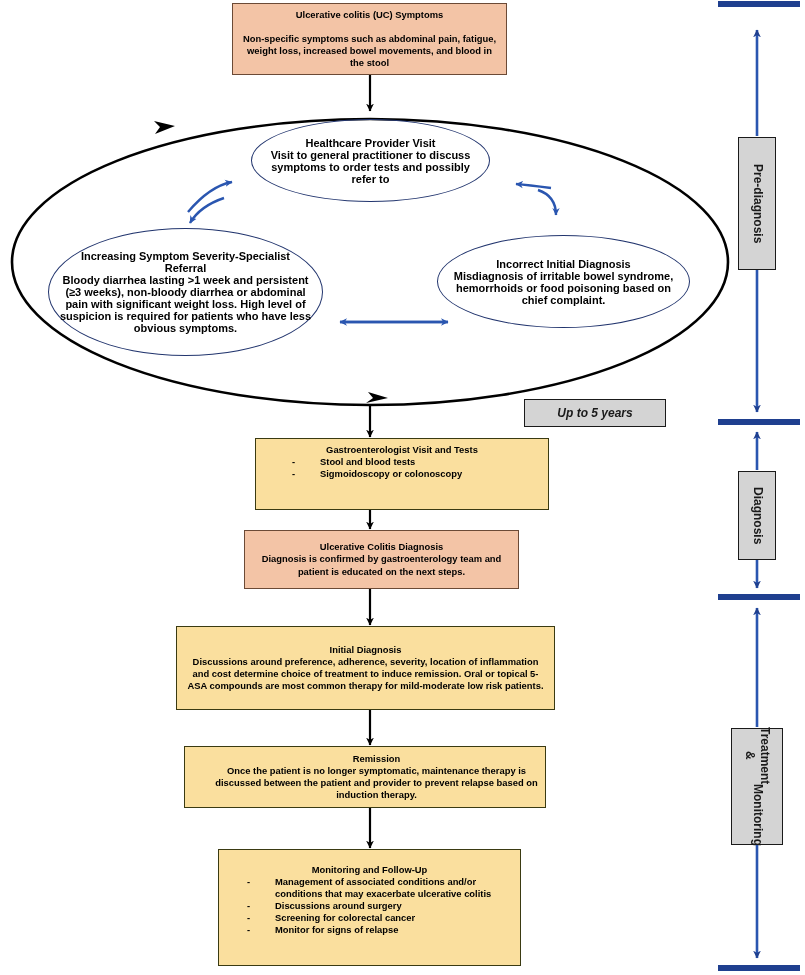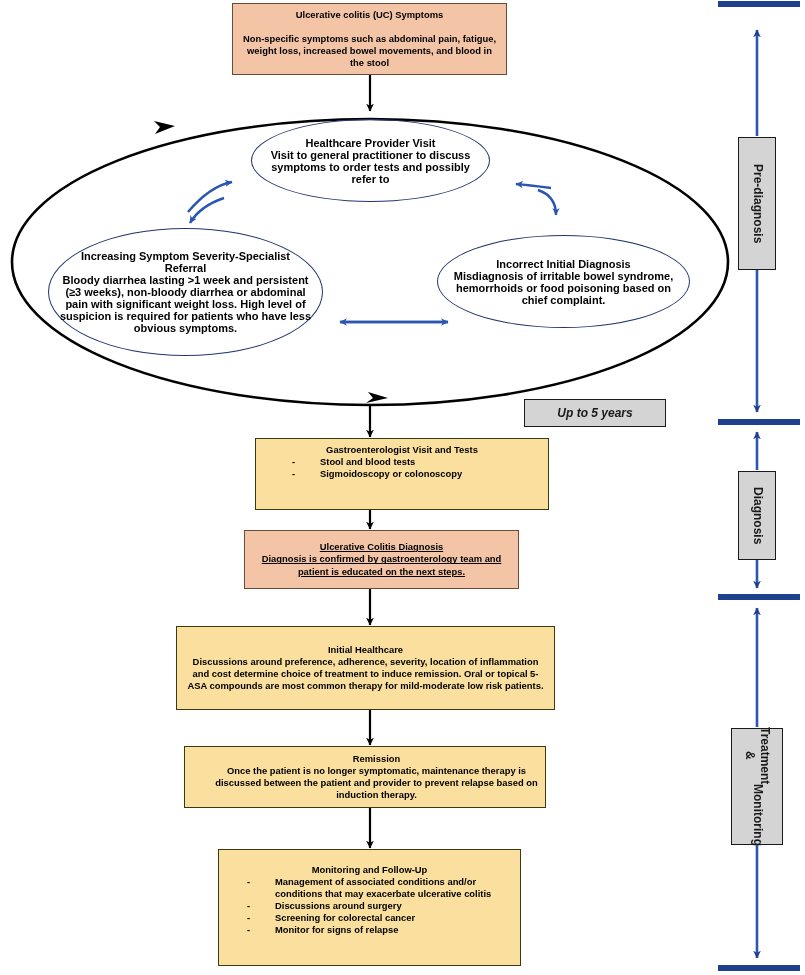--- a/index.html
+++ b/index.html
@@ -141,27 +141,27 @@
         <span class="bdash">-</span>
         <span class="btxt">Stool and blood tests</span>
       </div>
       <div class="brow">
         <span class="bdash">-</span>
         <span class="btxt">Sigmoidoscopy or colonoscopy</span>
       </div>
     </div>
   </div>
 
-  <div class="node salmon" style="left:244px;top:530px;width:275px;height:59px;text-decoration:underline;">
+  <div class="node salmon" style="left:244px;top:530px;width:275px;height:59px;">
     <span class="ttl">Ulcerative Colitis Diagnosis</span>
     <span class="bdy">Diagnosis is confirmed by gastroenterology team and patient is educated on the next steps.</span>
   </div>
 
   <div class="node yellow" style="left:176px;top:626px;width:379px;height:84px;">
-    <span class="ttl">Initial Healthcare</span>
+    <span class="ttl">Initial Diagnosis</span>
     <span class="bdy">Discussions around preference, adherence, severity, location of inflammation and cost determine choice of treatment to induce remission. Oral or topical 5-ASA compounds are most common therapy for mild-moderate low risk patients.</span>
   </div>
 
   <div class="node yellow" style="left:184px;top:746px;width:362px;height:62px;padding-left:29px;">
     <span class="ttl">Remission</span>
     <span class="bdy">Once the patient is no longer symptomatic, maintenance therapy is discussed between the patient and provider to prevent relapse based on induction therapy.</span>
   </div>
 
   <div class="node yellow" style="left:218px;top:849px;width:303px;height:117px;align-items:stretch;justify-content:flex-start;padding-top:14px;">
     <span class="ttl" style="text-align:center;width:100%;">Monitoring and Follow-Up</span>

